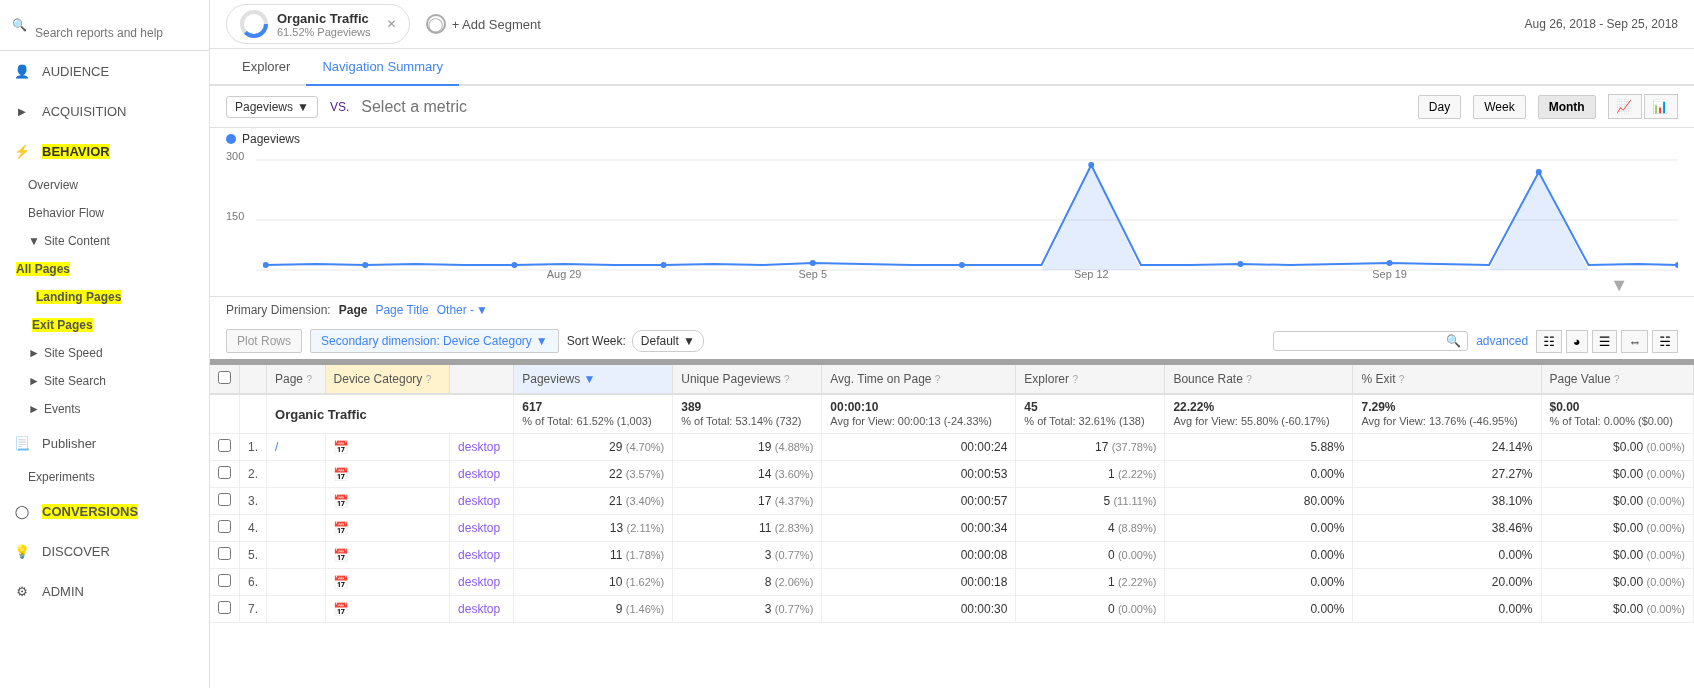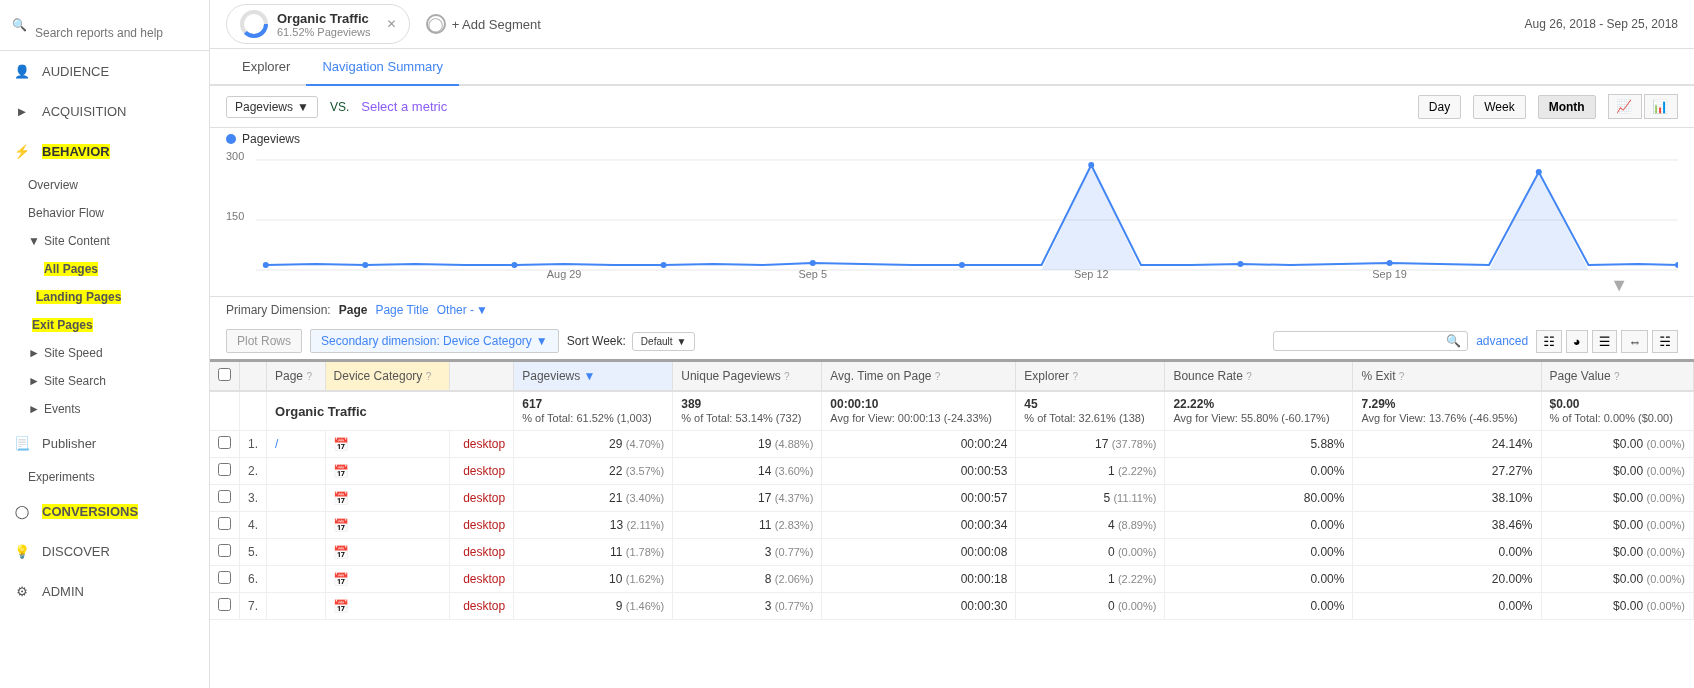--- a/index.html
+++ b/index.html
@@ -137,22 +137,22 @@
       display: flex;
       align-items: center;
       border: 1px solid #ccc;
       border-radius: 3px;
       padding: 3px 8px;
       font-size: 12px;
       cursor: pointer;
       gap: 4px;
       background: #fff;
     }
-    .vs-label { font-size: 12px; color: #14532d; }
-    .select-metric-link { color: #8b5cf6; font-size: 13px; cursor: pointer; }
+    .vs-label { font-size: 12px; color: #4c1d95; }
+    .select-metric-link { color: #737373; font-size: 16px; cursor: pointer; }
     .date-buttons { margin-left: auto; display: flex; gap: 12px; }
     .date-btn {
       padding: 4px 10px;
       border: 1px solid #ccc;
       background: #f8f8f8;
       font-size: 12px;
       cursor: pointer;
       border-radius: 2px;
     }
     .date-btn.active { background: #e8e8e8; font-weight: bold; }
@@ -197,21 +197,21 @@
     .dim-link.active { color: #333; font-weight: bold; }
     .dim-dropdown { display: flex; align-items: center; color: #4285f4; cursor: pointer; gap: 2px; }
 
     
     .table-controls {
       display: flex;
       align-items: center;
       padding: 6px 16px;
       gap: 8px;
       background: #fff;
-      border-bottom: 3px solid #a3a3a3;
+      border-bottom: 6px solid #a3a3a3;
     }
     .plot-rows-btn {
       padding: 4px 10px;
       border: 1px solid #ccc;
       background: #f8f8f8;
       font-size: 12px;
       cursor: pointer;
       color: #999;
       border-radius: 2px;
     }
@@ -229,22 +229,22 @@
     }
     .sort-type-row {
       display: flex;
       align-items: center;
       gap: 6px;
       font-size: 12px;
     }
     .sort-type-select {
       padding: 3px 8px;
       border: 1px solid #ccc;
-      border-radius: 3px;
-      font-size: 10px;
+      border-radius: 10px;
+      font-size: 12px;
       background: #fff;
       display: flex;
       align-items: center;
       gap: 4px;
       cursor: pointer;
     }
     .table-search {
       margin-left: auto;
       display: flex;
       align-items: center;
@@ -295,21 +295,21 @@
       border-bottom: 1px solid #eee;
       border-right: 1px solid #eee;
       white-space: nowrap;
       vertical-align: middle;
     }
     .checkbox-col { width: 24px; }
     .num-col { width: 24px; color: #555; }
     .page-col { max-width: 200px; overflow: hidden; text-overflow: ellipsis; }
     .page-link { color: #4285f4; }
     .device-icon { color: #888; font-size: 13px; }
-    .device-tag { color: #b91c1c; text-align: right; }
+    .device-tag { color: #8b5cf6; }
     .num-val { text-align: right; }
     .pct-val { color: #888; font-size: 11px; }
     .summary-row td { font-weight: bold; background: #fff; }
     .summary-row .org-traffic { color: #333; font-size: 13px; }
     .summary-pct { color: #555; font-size: 11px; font-weight: normal; }
     .col-pageviews { background: #e8f0fe; }
     .col-device { background: #fff3cd; }
   </style>
 </head>
 <body>
@@ -338,21 +338,21 @@
   <div class="sidebar-sub-item">
     <span>Overview</span>
   </div>
   <div class="sidebar-sub-item">
     <span>Behavior Flow</span>
   </div>
   <div class="sidebar-sub-item" style="display:flex;align-items:center;gap:4px;">
     <span>▼</span>
     <span>Site Content</span>
   </div>
-  <div class="sidebar-section-item" style="padding-left:44px;text-align:right;">
+  <div class="sidebar-section-item" style="padding-left:16px;text-align:right;">
     <span class="highlight-yellow">All Pages</span>
   </div>
   <div class="sidebar-section-item" style="padding-left:36px;">
     <span class="highlight-yellow">Landing Pages</span>
   </div>
   <div class="sidebar-section-item" style="padding-left:32px;">
     <span class="highlight-yellow">Exit Pages</span>
   </div>
   <div class="sidebar-sub-item" style="display:flex;align-items:center;gap:4px;">
     <span>►</span>

